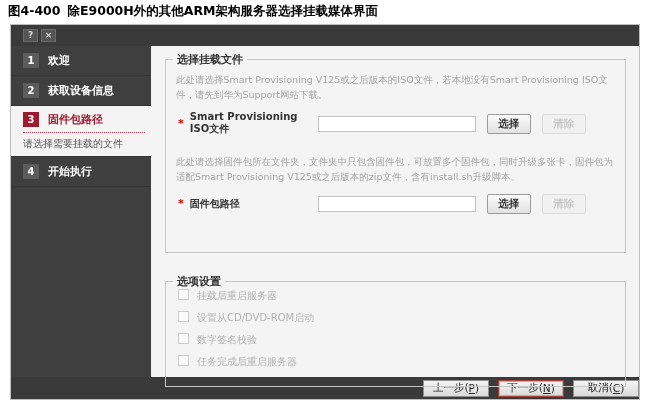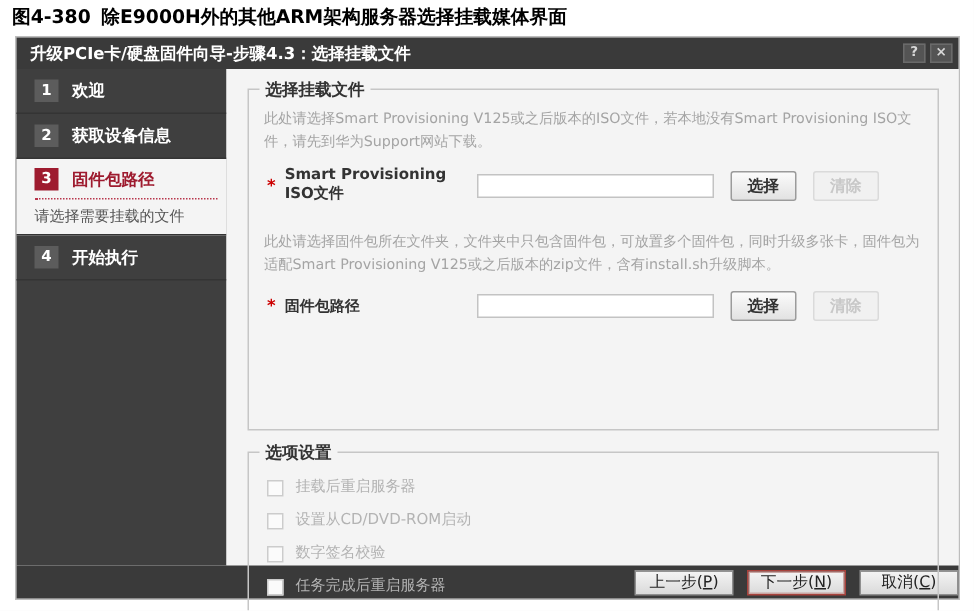--- a/index.html
+++ b/index.html
@@ -38,63 +38,62 @@
   .step-active .step-num { background:#9e1b2f; }
   .step-active .step-label { color:#9e1b2f; }
   .step-dotted { border-bottom:1px dotted #b8364c; margin:5px 0 4px; }
   .step-subtitle { color:#555; font-size:10px; white-space:nowrap; }
 
   
   .content { flex:1 1 auto; background:#f4f4f4; padding:13px 13px 0 14px; min-width:0; }
   .groupbox { position:relative; border:1px solid #c6c6c6; }
   .gb-legend { position:absolute; top:-7px; left:7px; background:#f4f4f4; padding:0 4px;
                font-size:11px; font-weight:bold; color:#333; line-height:13px; }
-  .gb1 { height:228px; padding:13px 8px 0 10px; margin-bottom:14px; }
-  .gb2 { height:119px; padding:7px 10px 0 10px; }
+  .gb1 { height:194px; padding:13px 8px 0 10px; margin-bottom:28px; }
+  .gb2 { height:106px; padding:7px 10px 0 10px; }
 
   .desc { color:#a4a4a4; font-size:9.5px; line-height:1.55; }
   .field-row { display:flex; align-items:center; margin:9px 0 19px; }
   .req { color:#cc0000; font-size:11px; font-weight:bold; margin:0 6px 0 2px; flex:0 0 auto; }
   .field-label { font-size:10px; font-weight:bold; color:#333; width:122px; flex:0 0 auto; }
   .field-input { width:158px; height:16px; border:1px solid #c3c3c3; background:#fff;
                  margin-left:6px; font-size:10px; padding:0 3px; flex:0 0 auto; }
   .btn { margin-left:11px; min-width:44px; height:20px; padding:0 8px;
          background:linear-gradient(#fbfbfb,#e2e2e2); border:1px solid #9b9b9b;
          border-radius:2px; font-size:10.5px; font-weight:bold; color:#333;
          font-family:inherit; cursor:pointer; flex:0 0 auto; }
   .btn.disabled { color:#c8c8c8; border-color:#dadada; background:#f1f1f1; cursor:default; }
 
-  .cb-row { display:flex; align-items:flex-end; height:22px; }
+  .cb-row { display:flex; align-items:flex-start; height:22px; }
   .cb-box { width:11px; height:11px; border:1px solid #cccccc; background:#fbfbfb;
             margin:0 8px 0 2px; flex:0 0 auto; }
   .cb-label { font-size:10px; color:#b3b3b3; white-space:nowrap; }
 
   
   .dlg-footer { height:22px; background:#3a3a3a; flex:0 0 auto; display:flex;
                 align-items:center; justify-content:flex-end; padding-right:0; }
   .fbtn { min-width:66px; height:17px; margin-left:9px; padding:0 6px;
           background:linear-gradient(#f4f4f4,#dadada); border:1px solid #8f8f8f;
           font-size:10.5px; color:#222; font-family:inherit; cursor:pointer;
           display:inline-flex; align-items:center; justify-content:center; }
   .fbtn.focus { border:1px solid #a8423c; box-shadow:0 0 0 1px #c8a6a3 inset;text-align:center; }
   .mn { text-decoration:underline; }
 </style>
 </head>
 <body>
 
 <div class="page">
 
   <div class="fig-caption">
-    <span class="lbl">图4-380</span><span>除E9000H外的其他ARM架构服务器选择挂载媒体界面</span>
+    <span class="lbl">图4-400</span><span>除E9000H外的其他ARM架构服务器选择挂载媒体界面</span>
   </div>
 
   <div class="dialog">
 
     <div class="titlebar">
-      <span class="titlebar-text">升级PCIe卡/硬盘固件向导-步骤4.3：选择挂载文件</span>
       <span class="tb-btn">?</span>
       <span class="tb-btn">×</span>
     </div>
 
     <div class="dlg-body">
 
       <div class="sidebar">
         <div class="step">
           <span class="step-num">1</span>
           <span class="step-label">欢迎</span>

